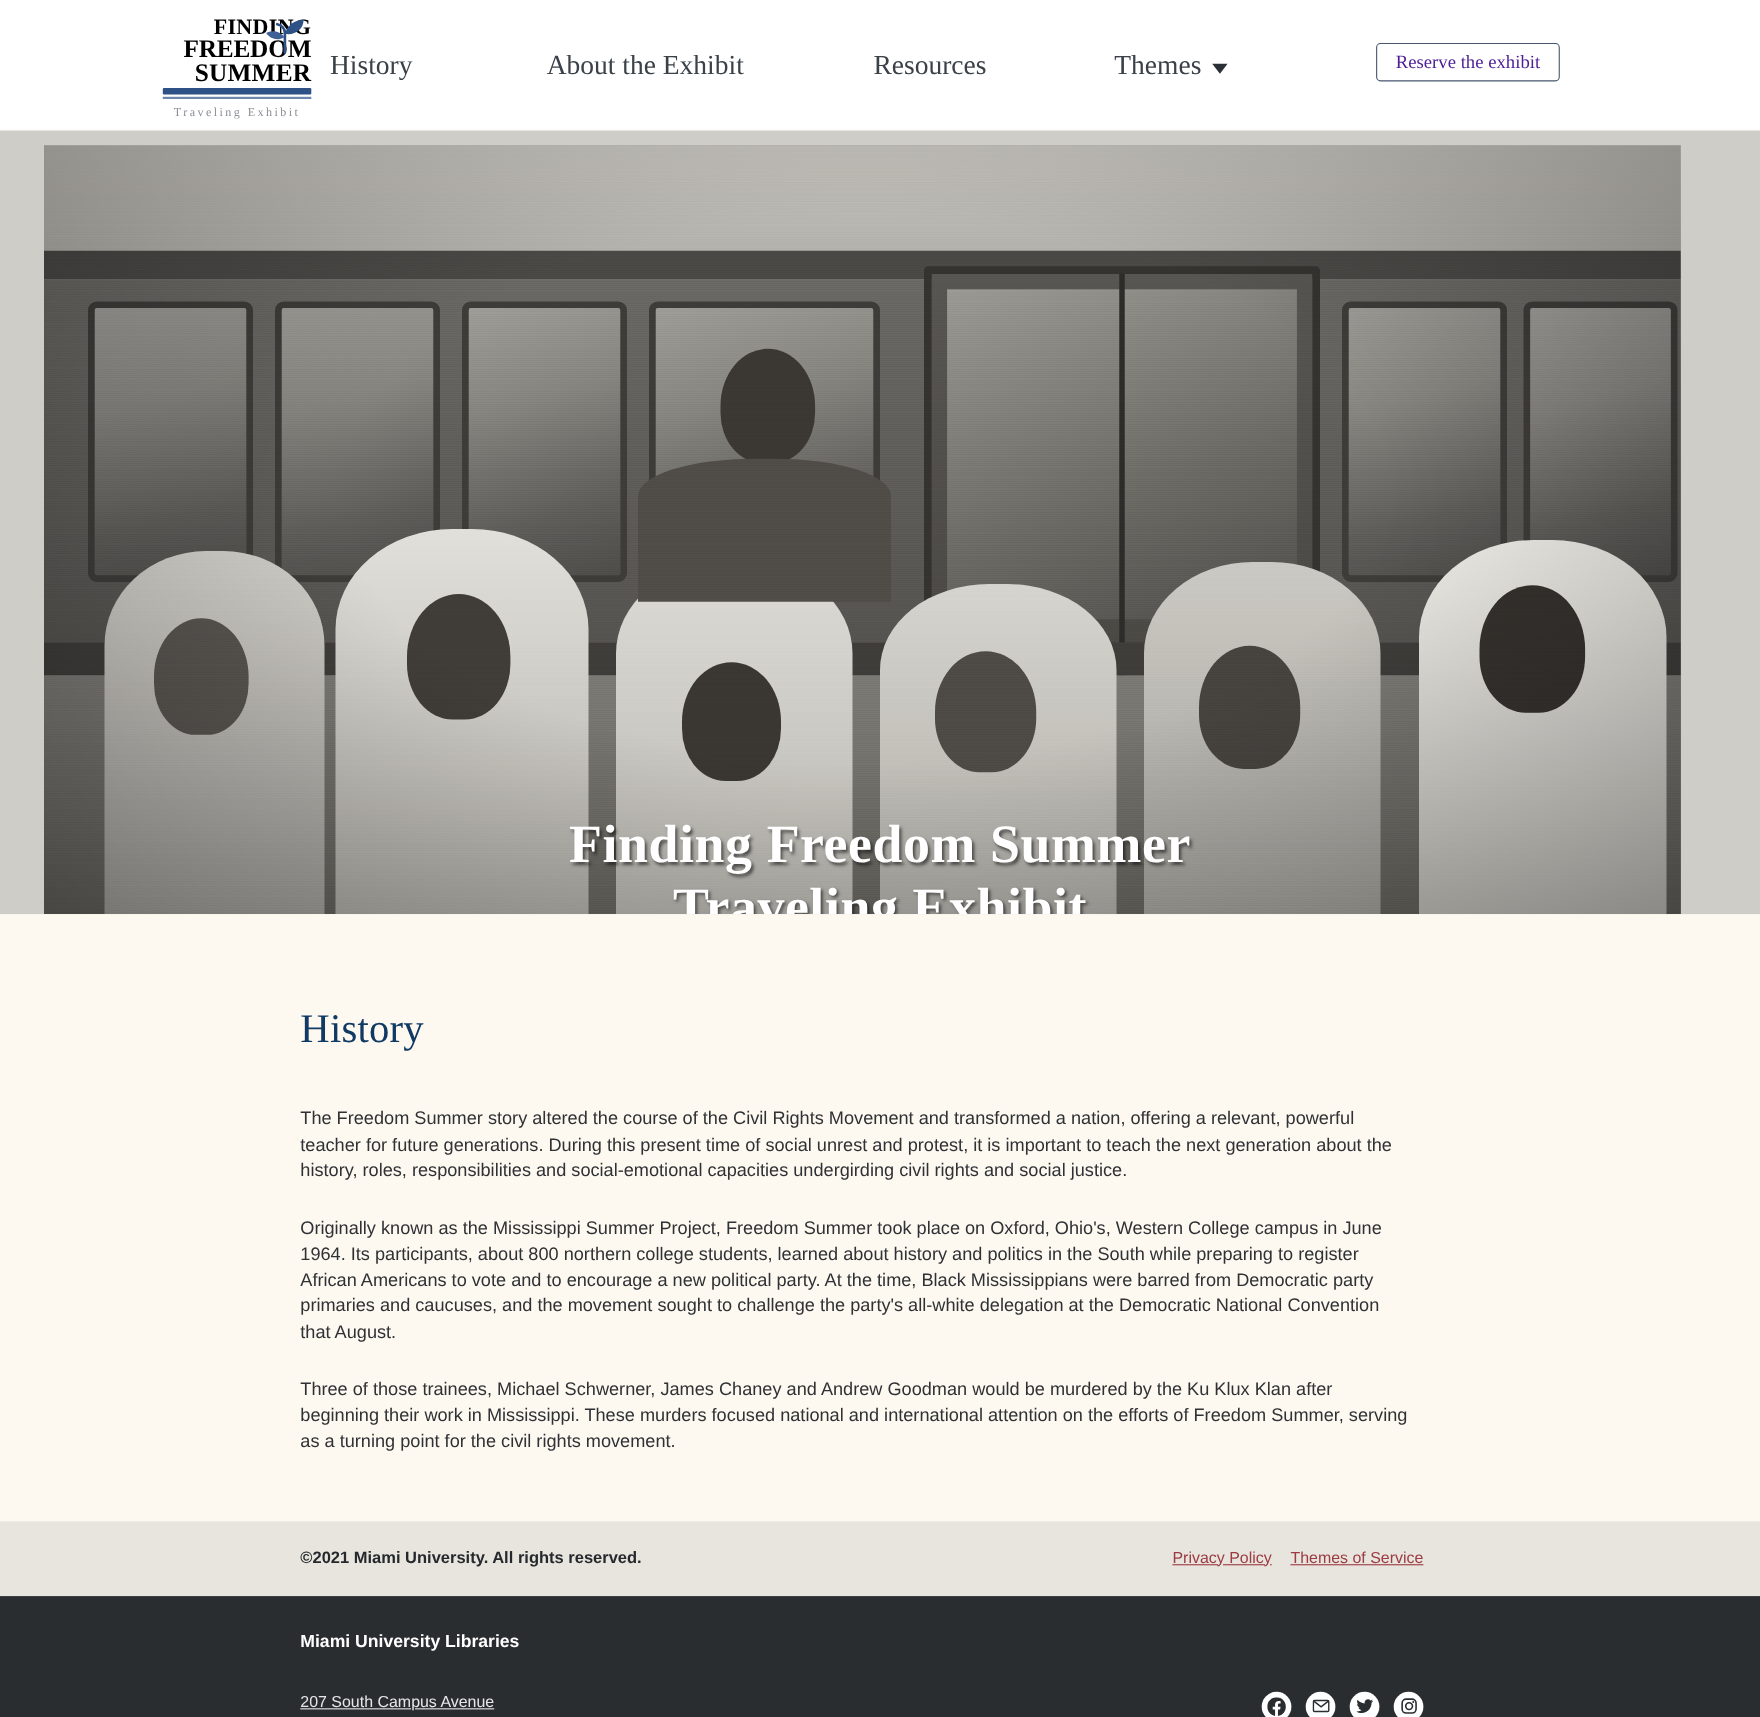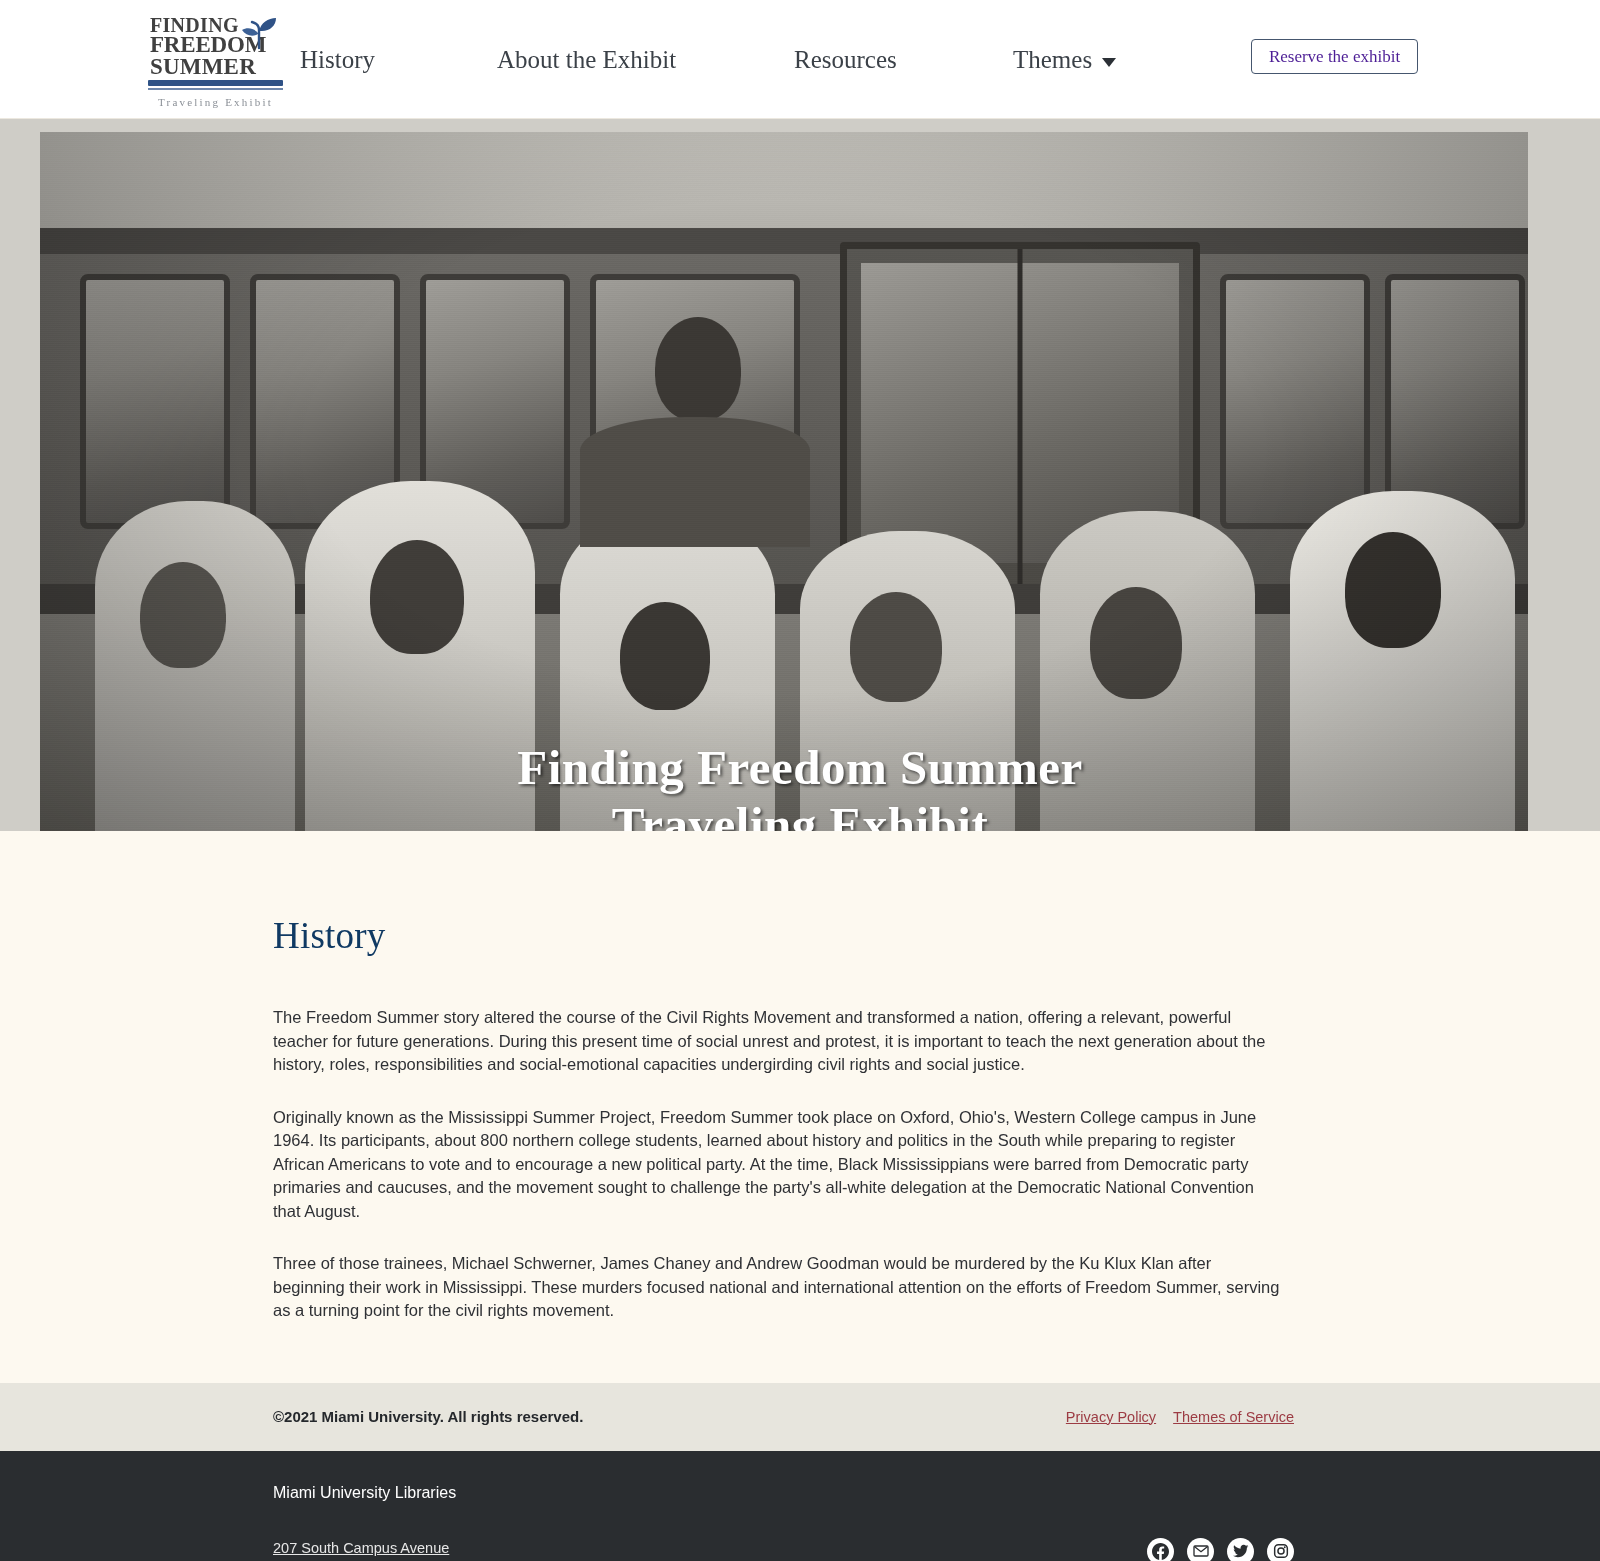--- a/index.html
+++ b/index.html
@@ -26,24 +26,24 @@
     position: absolute;
     left: 148px;
     top: 16px;
     width: 135px;
     text-align: center;
     user-select: none;
   }
   .logo-words {
     font-family: "Liberation Serif", serif;
     font-weight: bold;
-    color: #404040;
+    color: #000000;
     letter-spacing: -0.5px;
     line-height: 0.92;
-    text-align: left;
+    text-align: right;
     padding-left: 2px;
   }
   .logo-l1 { font-size: 20px; letter-spacing: 0.3px; }
   .logo-l2 { font-size: 23px; letter-spacing: -0.2px; }
   .logo-l3 { font-size: 23px; letter-spacing: 0.2px; }
   .logo-sprout {
     position: absolute;
     right: 4px;
     top: -2px;
     width: 40px;
@@ -287,21 +287,21 @@
     background: #2a2d30;
     min-height: 161px;
     position: relative;
     padding-top: 33px;
   }
   .df-title {
     position: absolute;
     left: 273px;
     top: 33px;
     font-size: 16px;
-    font-weight: normal;
+    font-weight: bold;
     color: #ffffff;
   }
   .df-address {
     position: absolute;
     left: 273px;
     top: 84px;
     font-size: 14.5px;
     line-height: 26px;
   }
   .df-address a {

